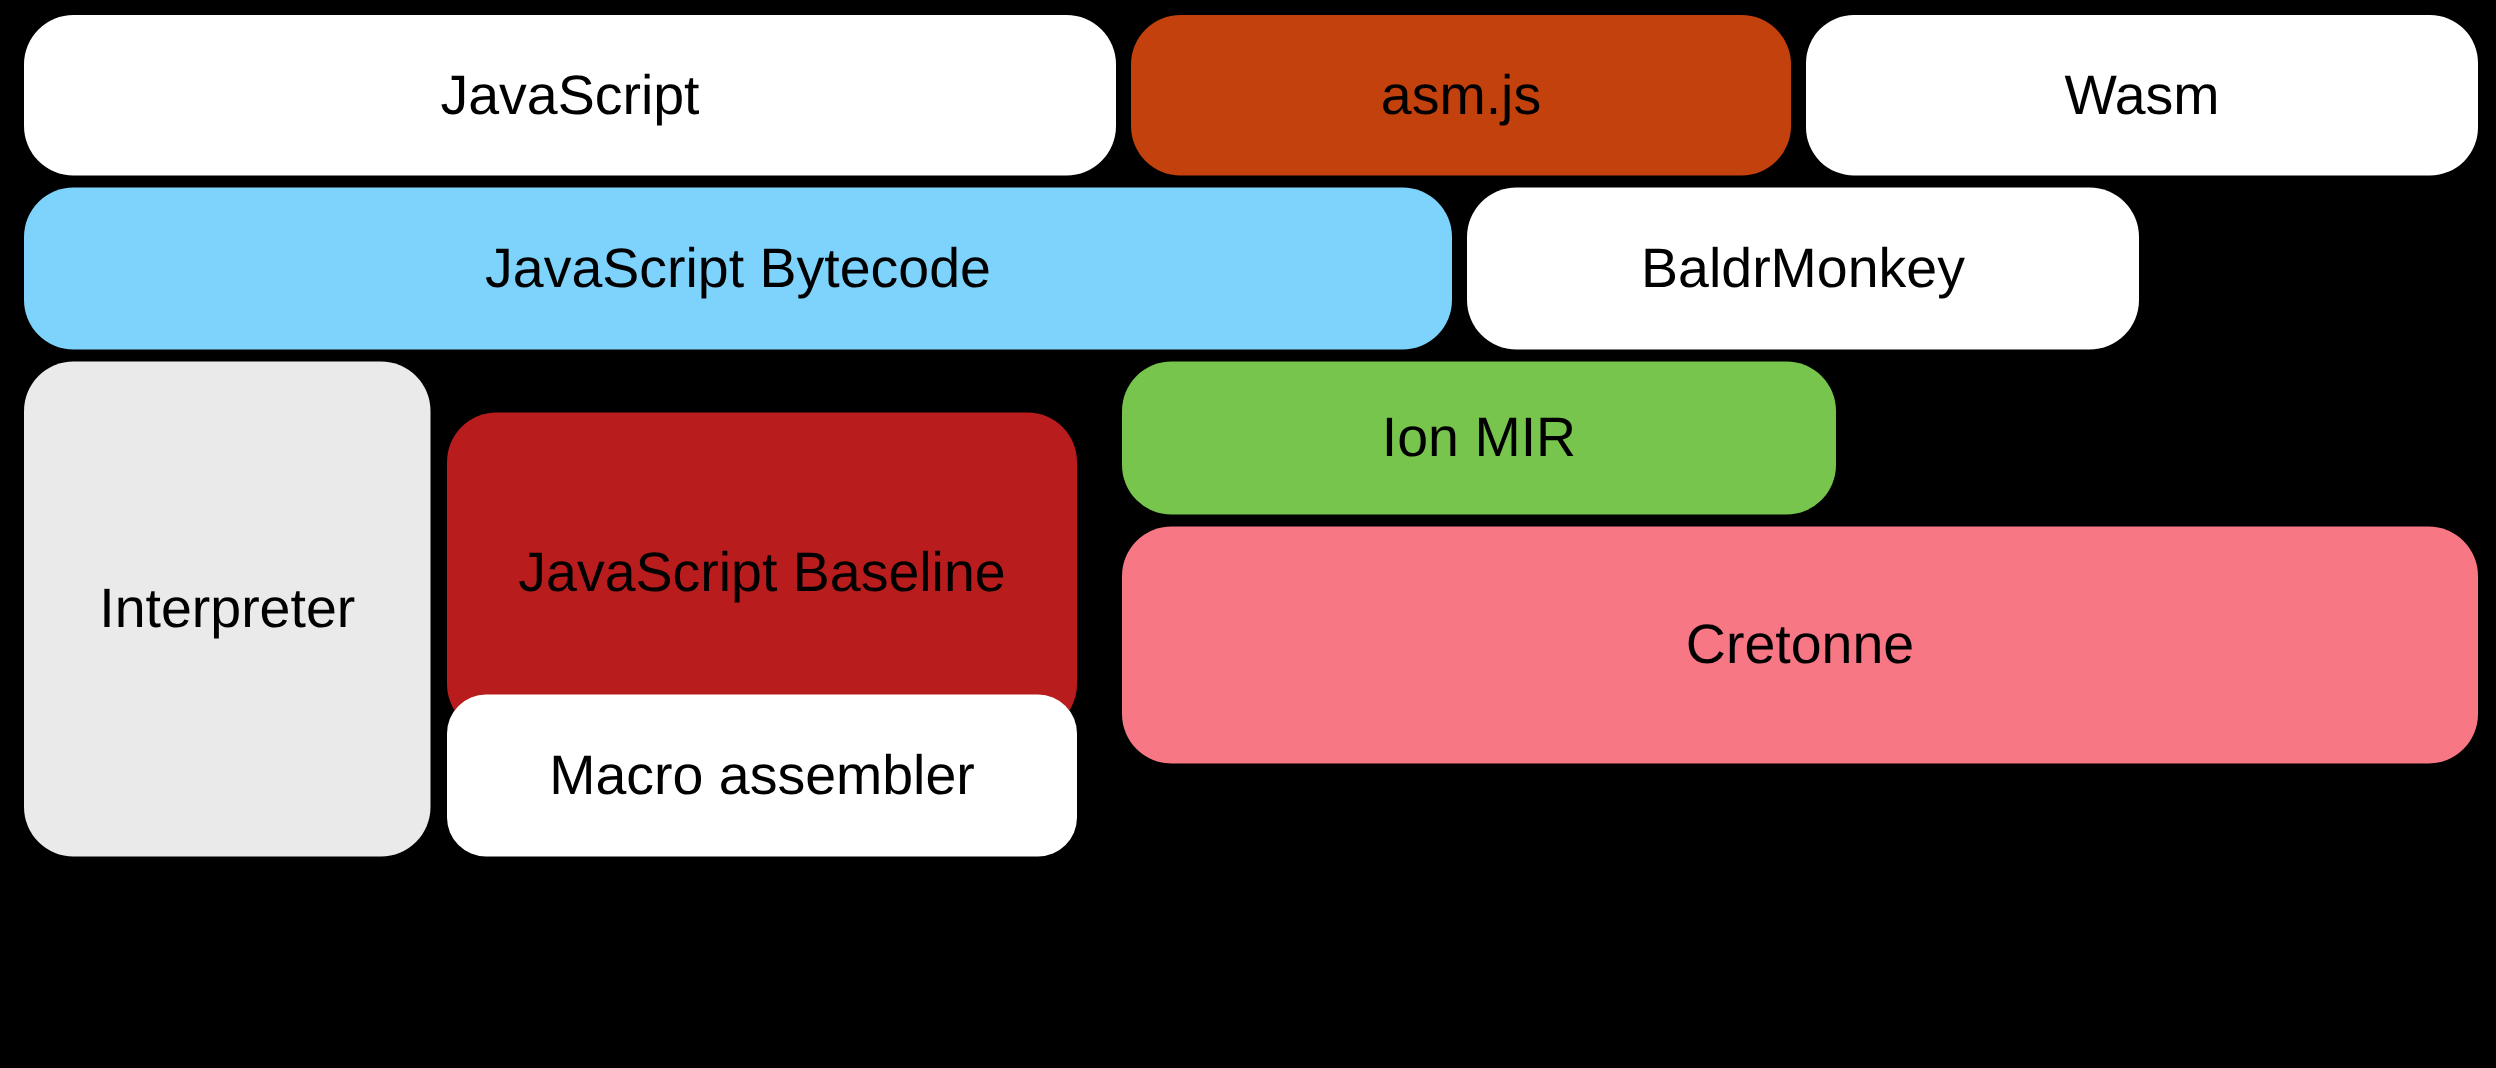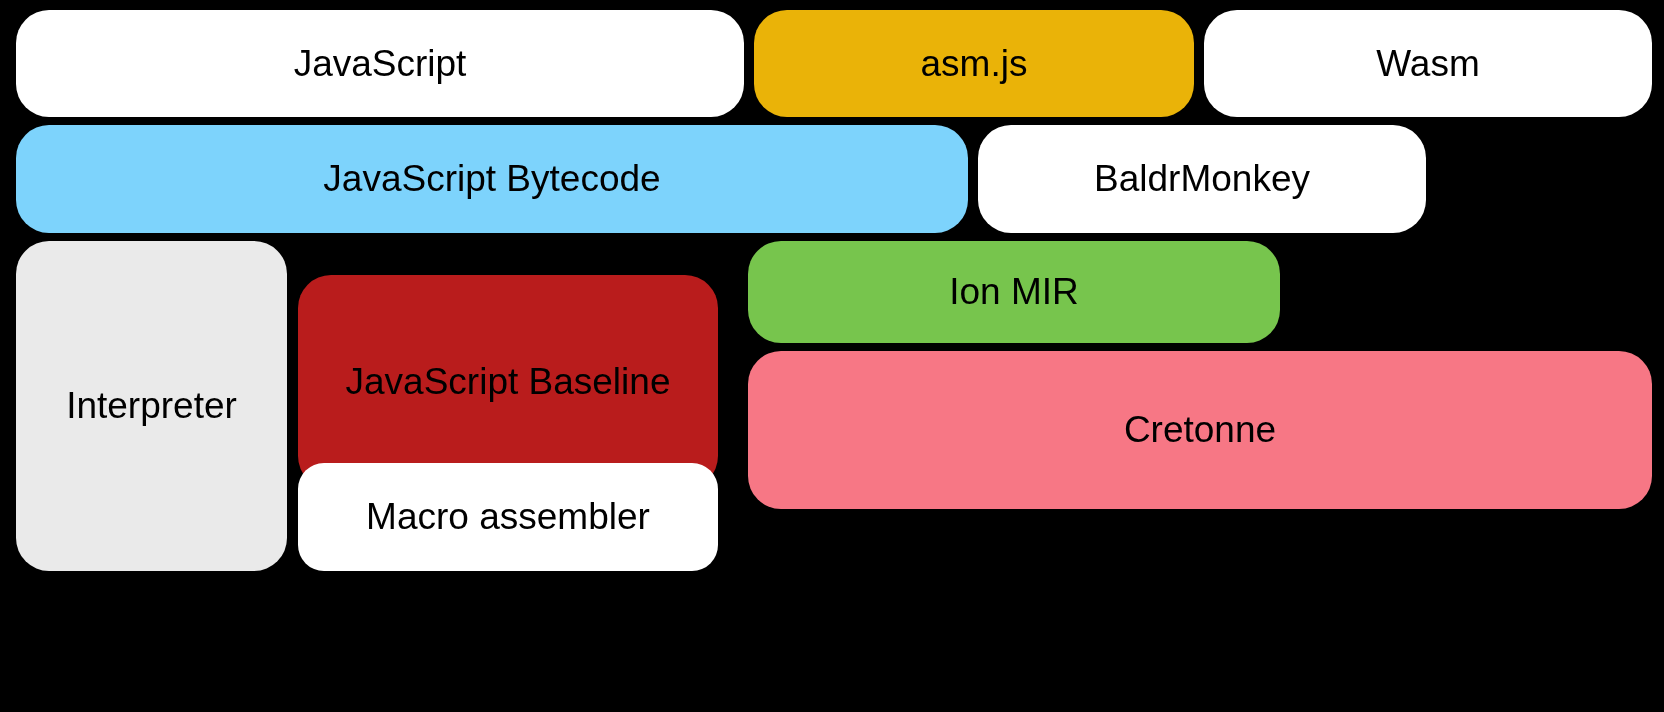--- a/index.html
+++ b/index.html
@@ -30,41 +30,41 @@
     line-height: 1.22;
     background: #ffffff; 
   }
   .node span {
     display: inline-block;
   }
 
   
   .n-javascript          { left: 16px;   top: 10px;  width: 728px;  height: 107px; }
   .n-asm_js              { left: 754px;  top: 10px;  width: 440px;  height: 107px; }
-  .n-wasm                { left: 1204px; top: 10px;  width: 448px;  height: 107px; }
+  .n-wasm                { left: 1204px; top: 10px;  width: 448px;  height: 107px; border-radius: 32px; }
   .n-javascript_bytecode { left: 16px;   top: 125px; width: 952px;  height: 108px; }
   .n-baldrmonkey         { left: 978px;  top: 125px; width: 448px;  height: 108px; }
   .n-interpreter         { left: 16px;   top: 241px; width: 271px;  height: 330px; }
   .n-javascript_baseline { left: 298px;  top: 241px; width: 420px;  height: 214px; }
   .n-javascript_baseline span { max-width: 340px; }
-  .n-ion_mir             { left: 748px;  top: 241px; width: 532px;  height: 102px; }
+  .n-ion_mir             { left: 748px;  top: 241px; width: 476px;  height: 102px; }
   .n-cretonne            { left: 748px;  top: 351px; width: 904px;  height: 158px; }
   .n-macro_assembler     { left: 298px;  top: 463px; width: 420px;  height: 108px; }
   .n-native_machine_code { left: 298px;  top: 579px; width: 1354px; height: 106px; }
 </style>
 </head>
 <body data-bind-fill="diagram.background" style="background-color: rgb(0, 0, 0);">
 
 <div class="canvas">
 
   <div class="node n-javascript" data-bind-fill="diagram.nodes.javascript.fill" style="background-color: rgb(255, 255, 255);">
     <span data-bind="diagram.nodes.javascript.label">JavaScript</span>
   </div>
 
-  <div class="node n-asm_js" data-bind-fill="diagram.nodes.asm_js.fill" style="background-color: #eab308;">
+  <div class="node n-asm_js" data-bind-fill="diagram.nodes.asm_js.fill" style="background-color: #c2410c;">
     <span data-bind="diagram.nodes.asm_js.label">asm.js</span>
   </div>
 
   <div class="node n-wasm" data-bind-fill="diagram.nodes.wasm.fill" style="background-color: rgb(255, 255, 255);">
     <span data-bind="diagram.nodes.wasm.label">Wasm</span>
   </div>
 
   <div class="node n-javascript_bytecode" data-bind-fill="diagram.nodes.javascript_bytecode.fill" style="background-color: #7dd3fc;">
     <span data-bind="diagram.nodes.javascript_bytecode.label">JavaScript Bytecode</span>
   </div>

